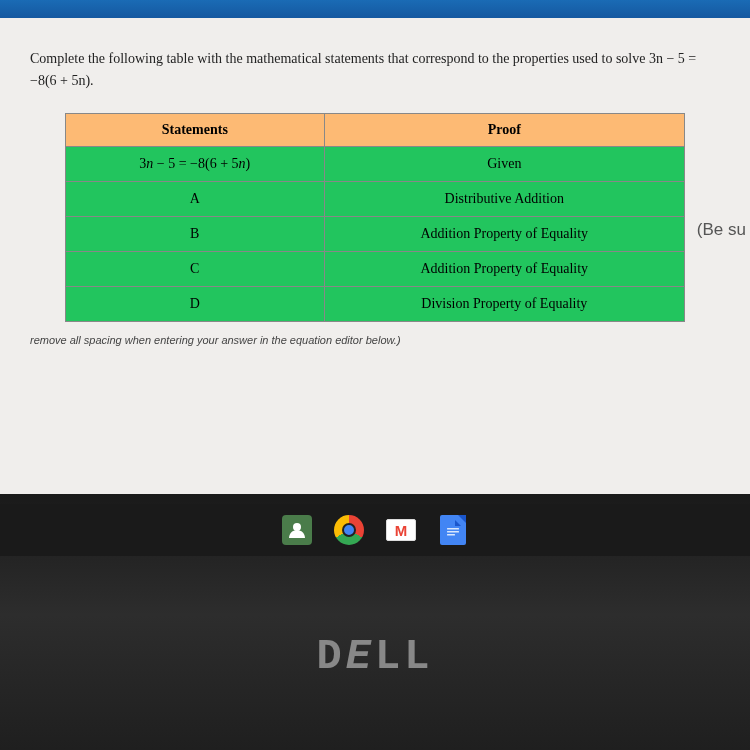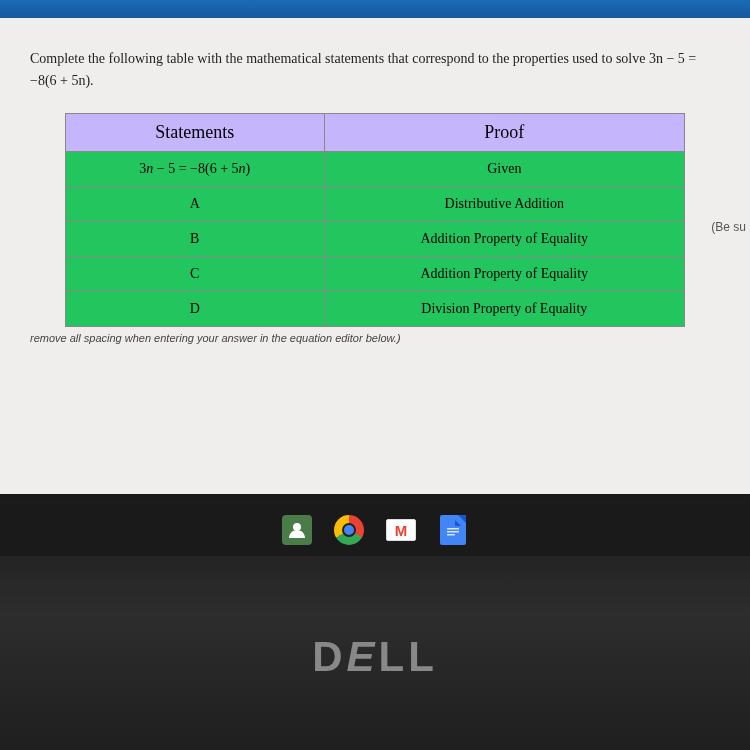--- a/index.html
+++ b/index.html
@@ -41,51 +41,51 @@
     }
 
     table {
       border-collapse: collapse;
       width: 100%;
       font-size: 14px;
       font-family: 'Times New Roman', serif;
     }
 
     table th {
-      background-color: #c4b5fd;
+      background-color: #fdba74;
       border: 1px solid #888;
       padding: 8px 16px;
       text-align: center;
-      font-weight: normal;
-      font-size: 18px;
+      font-weight: bold;
+      font-size: 14px;
     }
 
     table td {
       border: 1px solid #888;
       padding: 9px 16px;
       text-align: center;
       background: #22c55e;
       font-size: 14px;
     }
 
     .side-note {
       position: absolute;
       right: 0px;
       top: 200px;
-      font-size: 12px;
+      font-size: 17px;
       color: #555;
       writing-mode: horizontal-tb;
       background: #f0eeec;
       padding: 2px 4px;
     }
 
     .footnote {
       font-size: 11px;
       color: #444;
-      margin-top: 5px;
+      margin-top: 12px;
       font-style: italic;
     }
 
     
     .laptop-body {
       width: 100%;
       height: 302px;
       background: linear-gradient(180deg, #1a1a1a 0%, #2d2d2d 40%, #1a1a1a 100%);
       position: relative;
       display: flex;
@@ -123,21 +123,21 @@
       display: flex;
       align-items: center;
       justify-content: center;
     }
 
     .dell-logo {
       font-size: 42px;
       font-weight: bold;
       color: #888;
       letter-spacing: 4px;
-      font-family: Liberation Sans, sans-serif;
+      font-family: Liberation Mono, monospace;
     }
 
     .dell-logo .dell-e {
       font-style: italic;
       font-weight: 900;
     }
 
     
     .keyboard-area {
       width: 100%;

